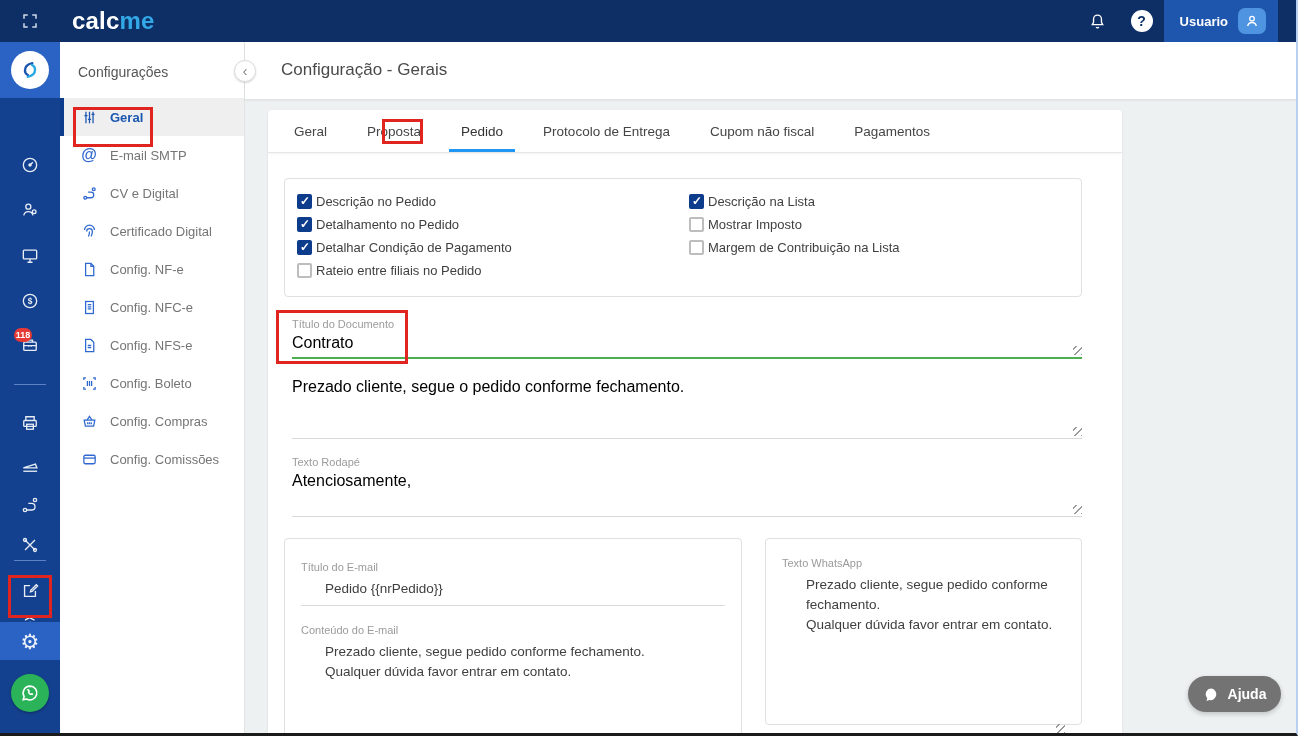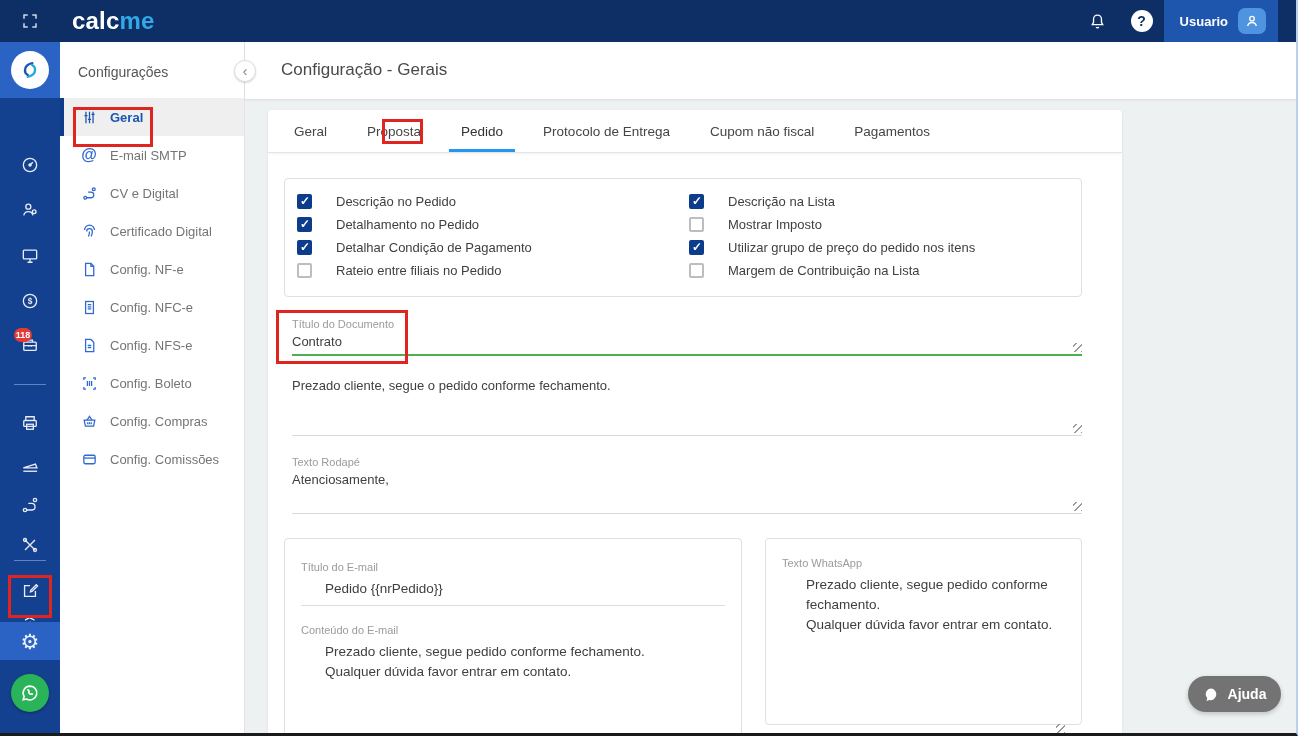--- a/index.html
+++ b/index.html
@@ -50,29 +50,29 @@
   
   .tabs{ position:absolute; left:0; top:0; right:0; height:43px; display:flex; align-items:stretch; padding-left:6px; border-bottom:1px solid #e6e6e6; box-shadow:0 2px 2px -1px rgba(0,0,0,.06); }
   .tab{ display:flex; align-items:center; padding:0 20px; font-size:13.5px; color:#454545; cursor:pointer; position:relative; }
   .tab.active{ color:#333; }
   .tab.active::after{ content:""; position:absolute; left:8px; right:8px; bottom:0; height:3px; background:#2196f3; }
 
   
   .cb-card{ position:absolute; left:16px; top:68px; width:798px; height:119px; border:1px solid #e0e0e0; border-radius:4px; background:#fff; }
   .cb-cols{ display:flex; padding:14px 0 0 12px; }
   .cb-col{ width:415px; display:flex; flex-direction:column; gap:6px; }
-  .cb-row{ display:flex; align-items:center; gap:24px; font-size:13px; color:#3f3f3f; cursor:pointer; height:17px; }
+  .cb-row{ display:flex; align-items:center; gap:4px; font-size:13px; color:#3f3f3f; cursor:pointer; height:17px; }
   .cb{ width:15px; height:15px; border-radius:2px; border:2px solid #bdbdbd; background:#fff; flex:0 0 auto; position:relative; }
   .cb.checked{ background:#0d3c8c; border-color:#0d3c8c; }
   .cb.checked::after{ content:"✓"; position:absolute; left:1px; top:-2px; color:#fff; font-size:12px; font-weight:bold; }
 
   
   .field{ position:absolute; left:24px; width:790px; }
   .f-label{ font-size:11px; color:#9b9b9b; margin-bottom:4px; }
-  .f-value{ font-size:13px; color:#404040; }
+  .f-value{ font-size:16px; color:#000000; }
   .f-line{ position:relative; border-bottom:1px solid #d9d9d9; }
   .f-line.green{ border-bottom:2px solid #4caf50; }
   .grip{ position:absolute; right:0; bottom:2px; width:9px; height:9px;
          background:repeating-linear-gradient(135deg, transparent 0 2px, #9a9a9a 2px 3px, transparent 3px 5px); }
 
   
   .box-card{ position:absolute; border:1px solid #e0e0e0; border-radius:4px; background:#fff; }
   .bc-inner{ padding:22px 16px 0 16px; }
   .bc-label{ font-size:11px; color:#9b9b9b; margin-bottom:6px; }
   .bc-value{ font-size:13.5px; color:#3f3f3f; white-space:pre-line; line-height:20px;margin-left:24px; }
@@ -359,24 +359,20 @@
           </div>
         </div>
         <div class="cb-col">
           <div class="cb-row">
             <span class="cb checked"></span>
             <span>Descrição na Lista</span>
           </div>
           <div class="cb-row">
             <span class="cb"></span>
             <span>Mostrar Imposto</span>
-          </div>
-          <div class="cb-row">
-            <span class="cb checked"></span>
-            <span>Utilizar grupo de preço do pedido nos itens</span>
           </div>
           <div class="cb-row">
             <span class="cb"></span>
             <span>Margem de Contribuição na Lista</span>
           </div>
         </div>
       </div>
     </div>
 
     <div class="field" style="top:208px">

